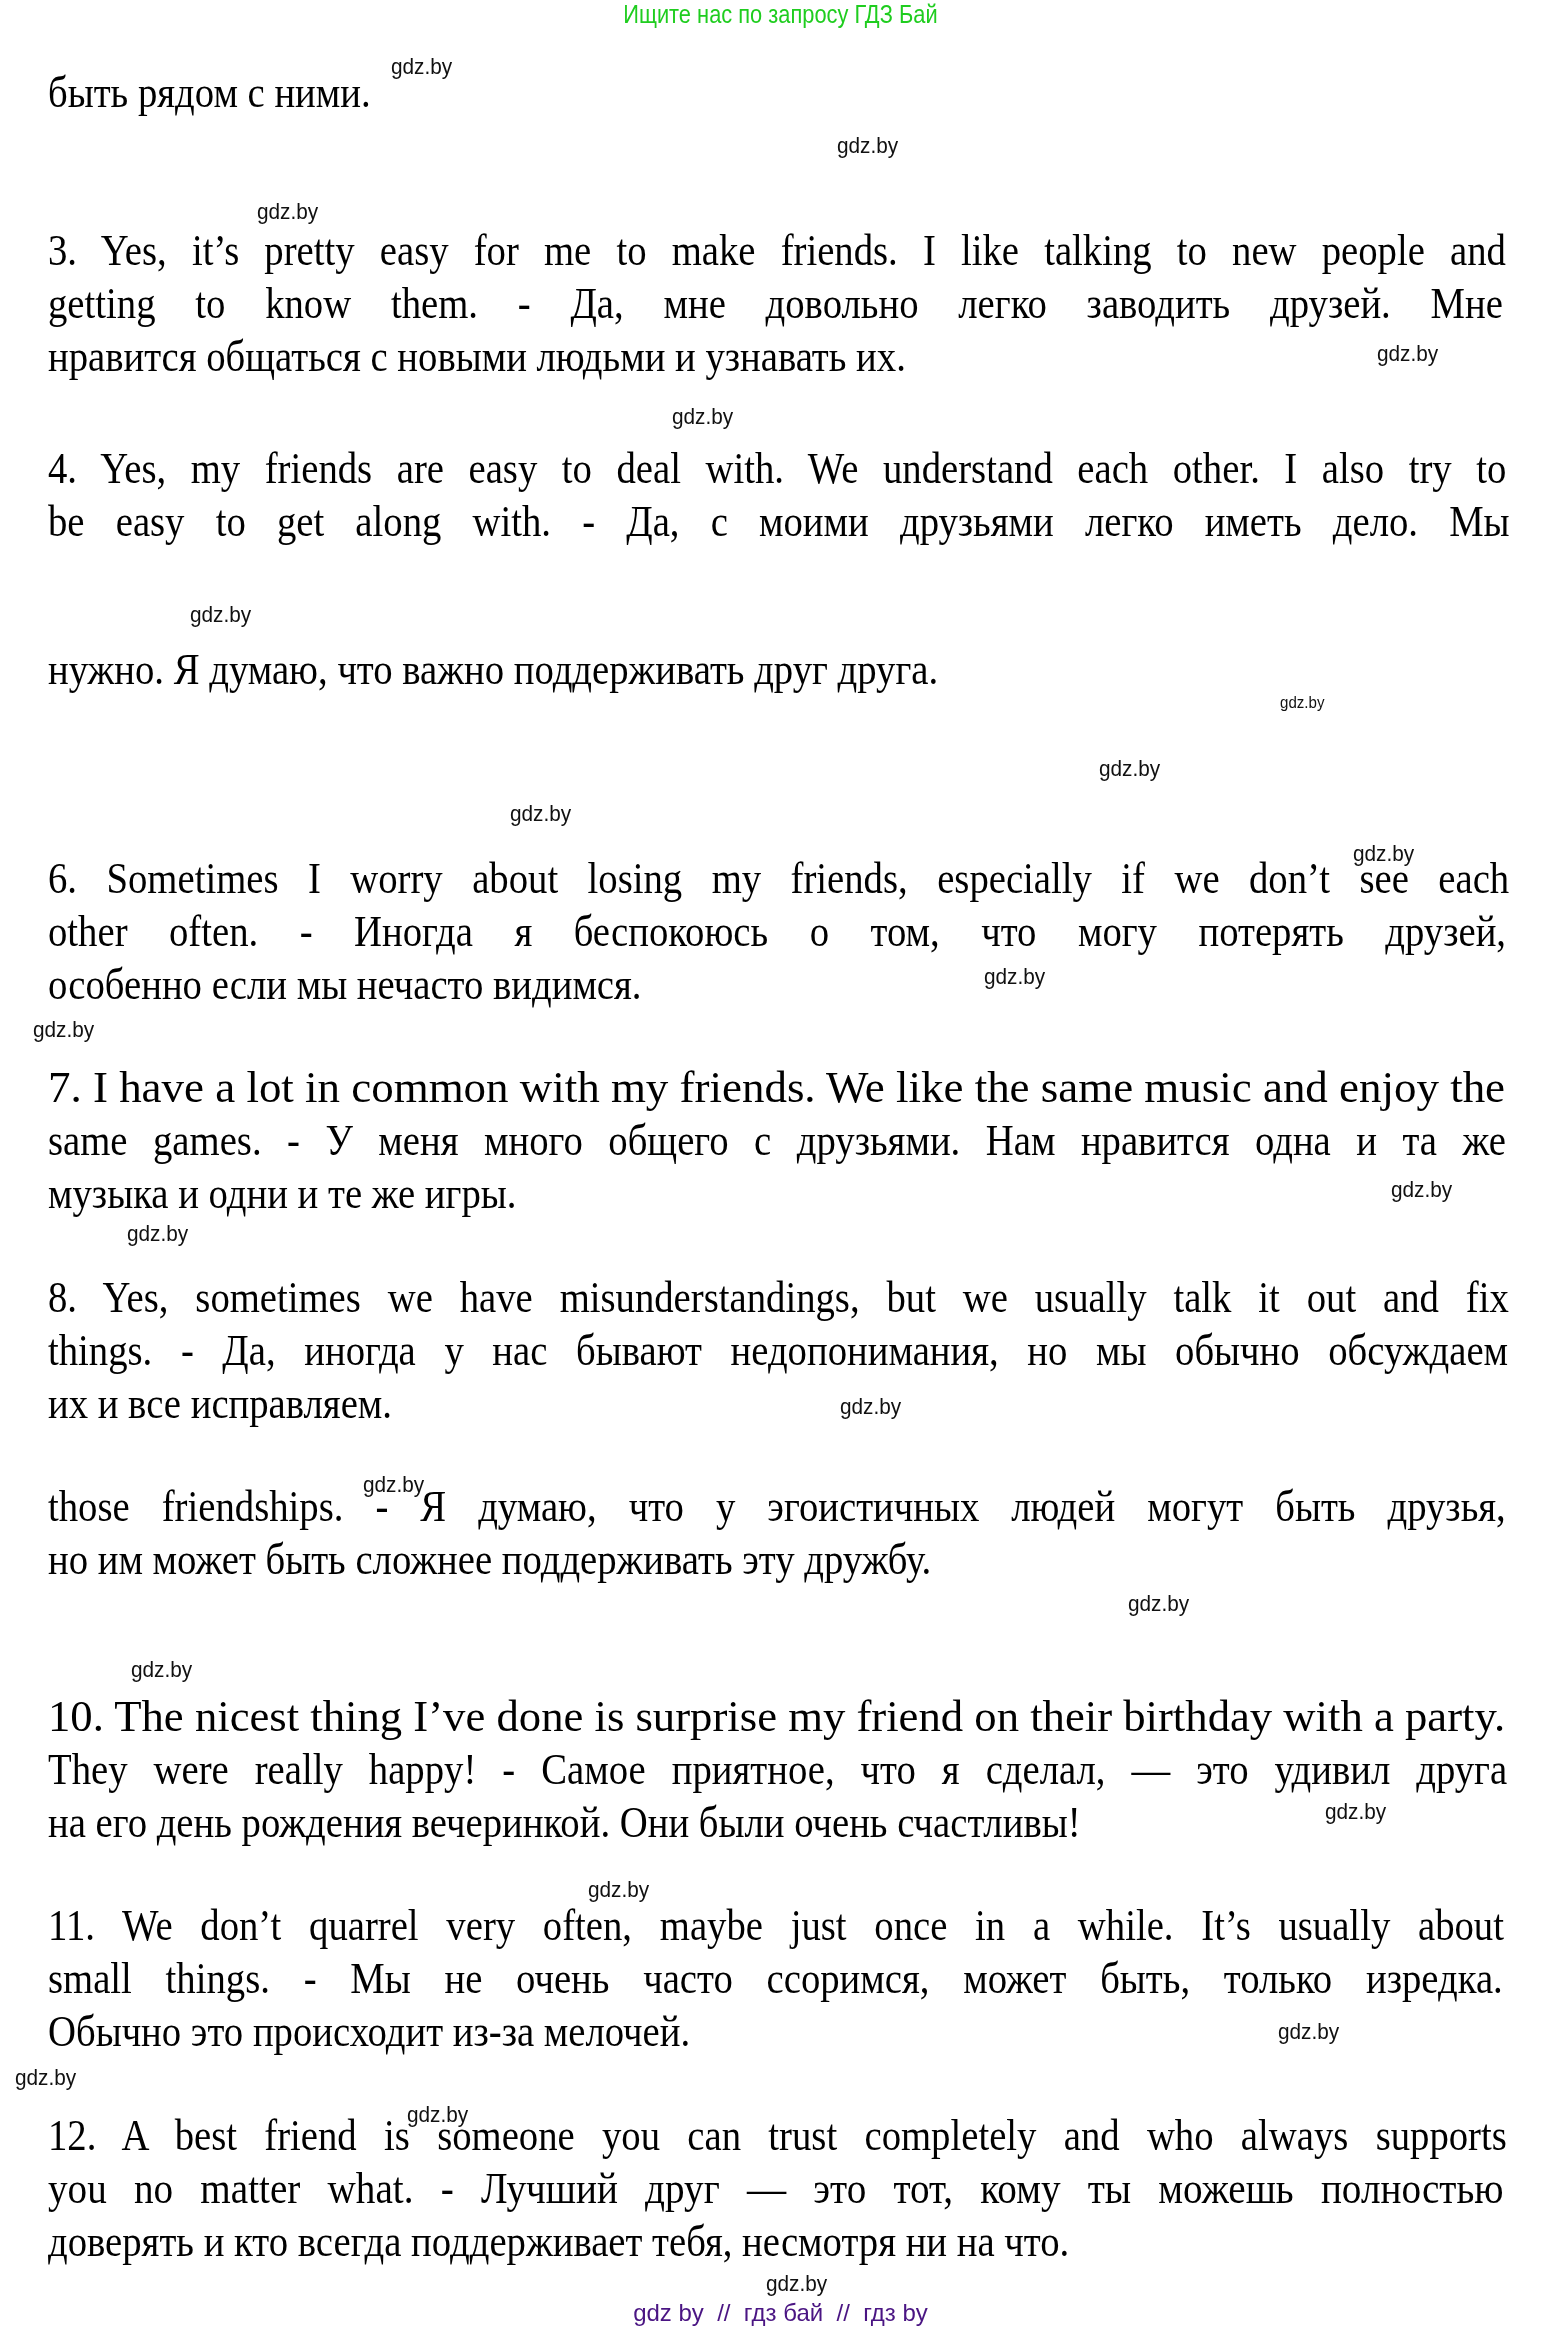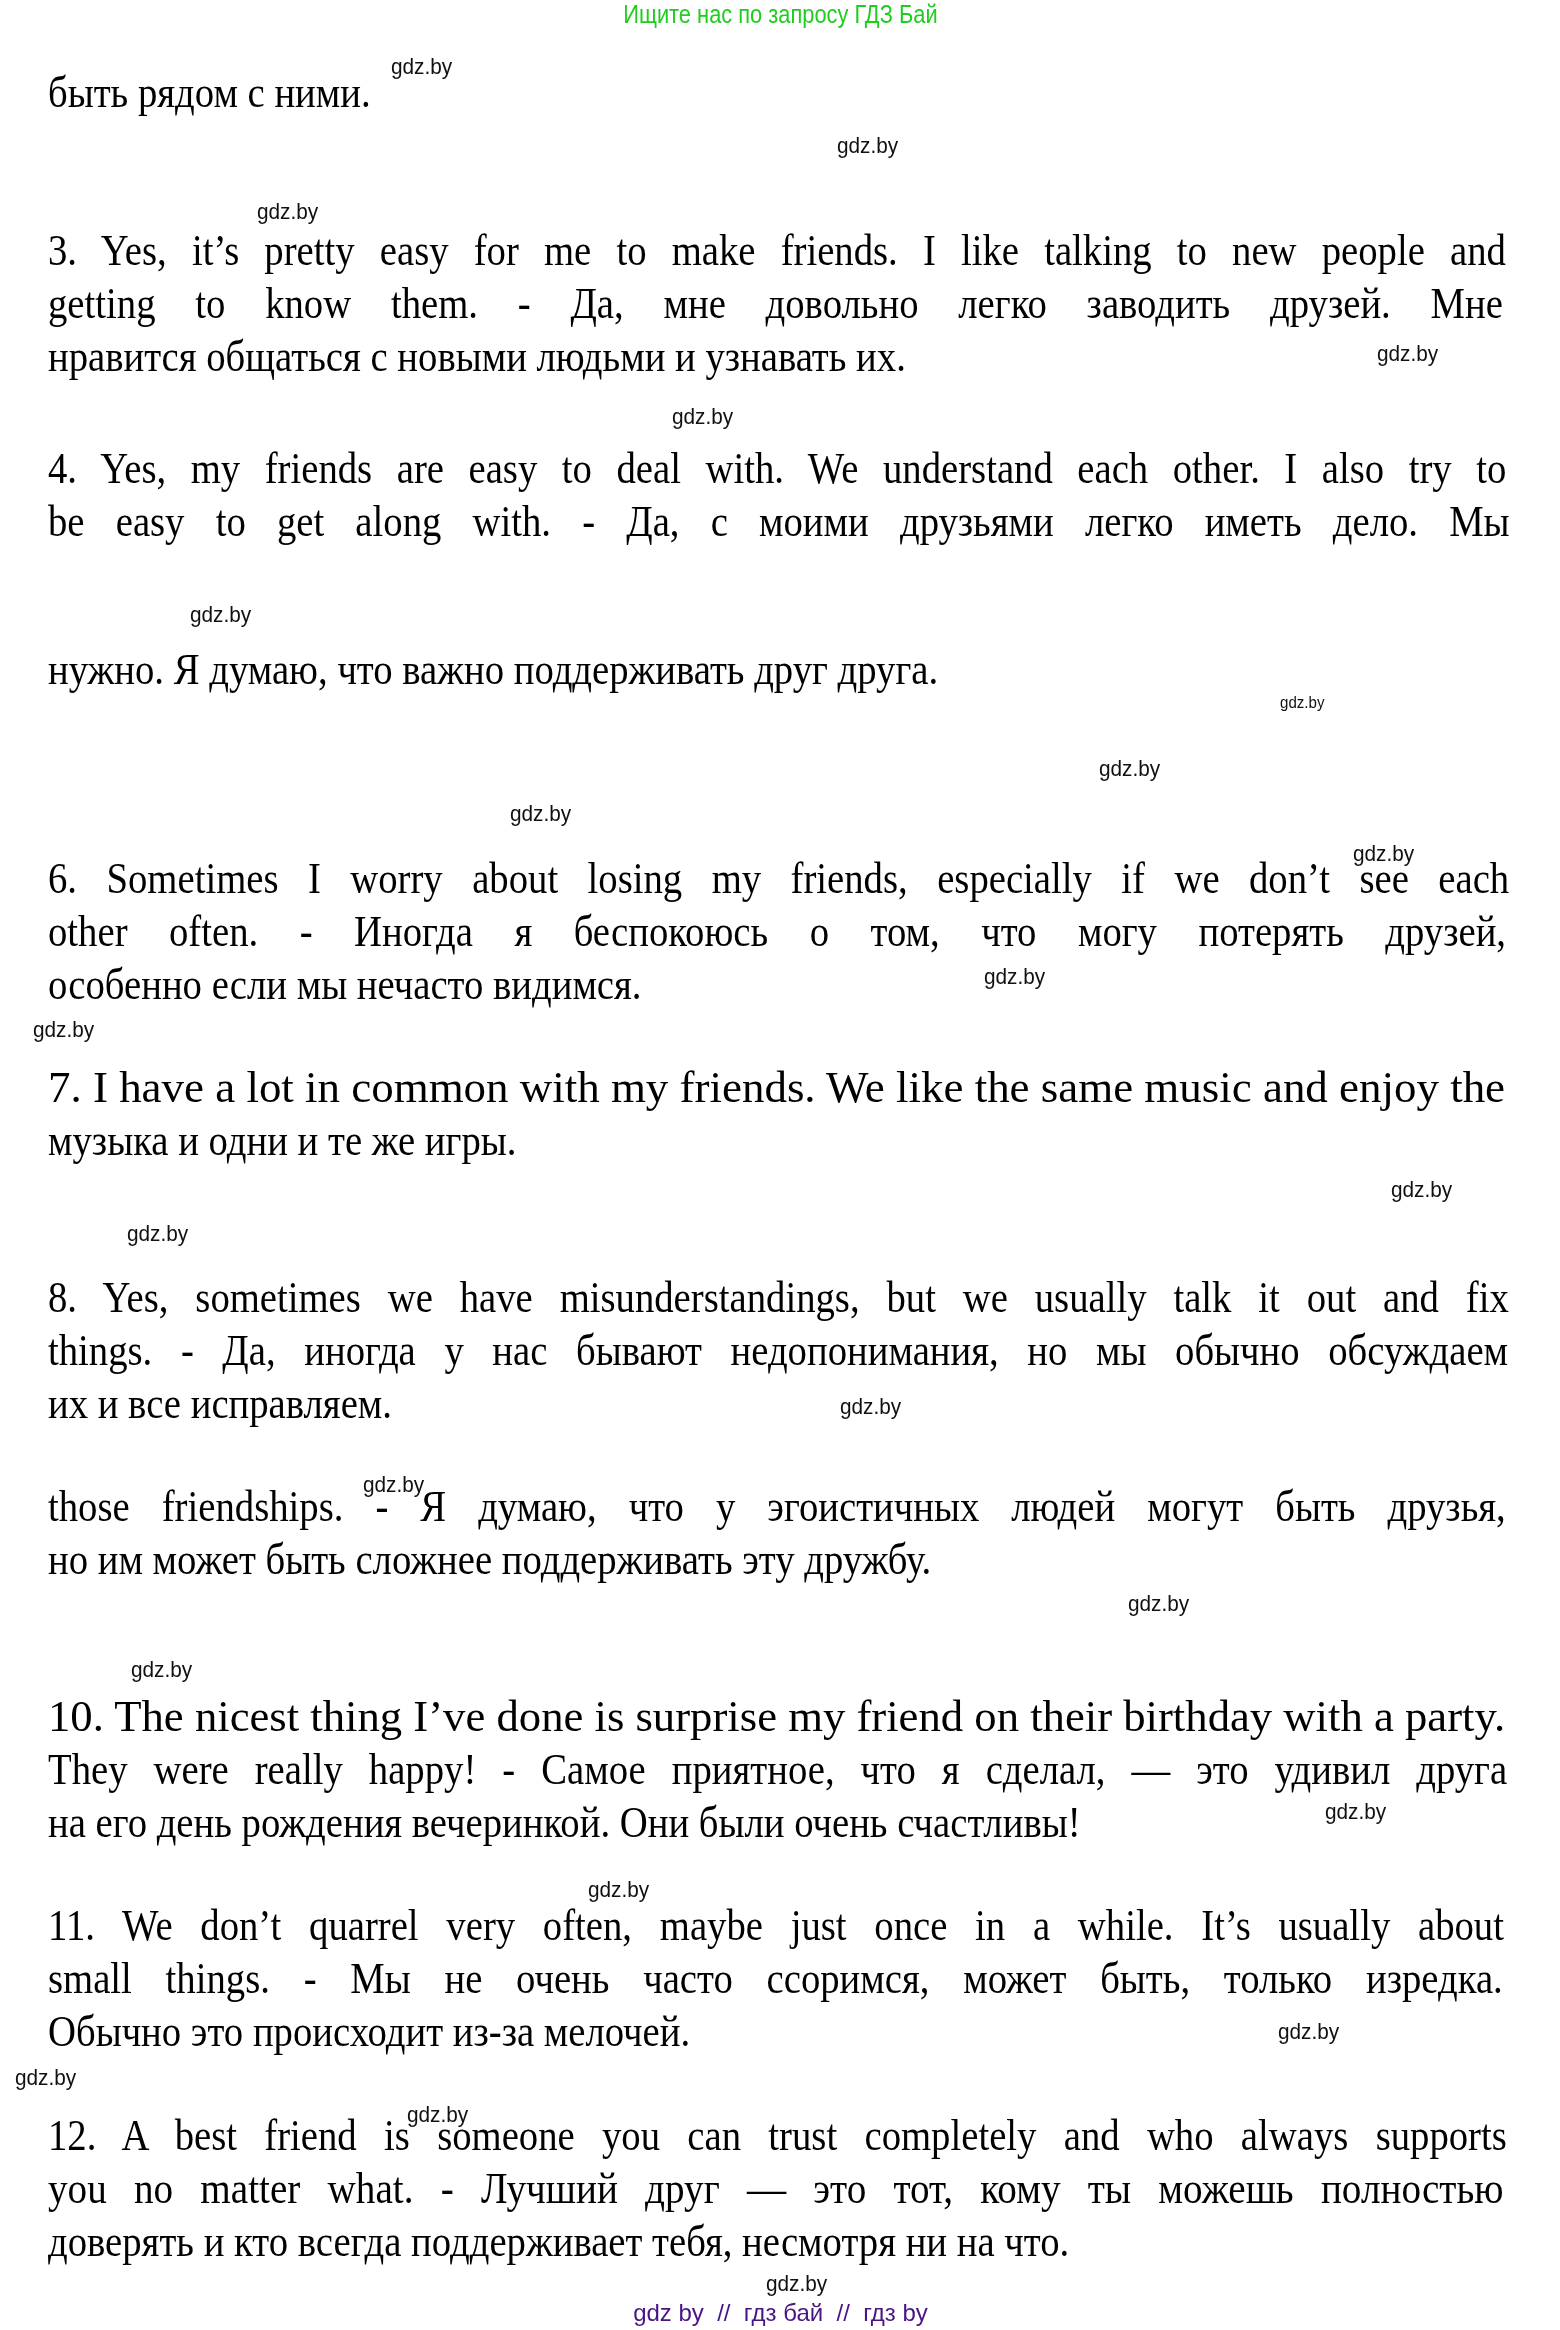--- a/index.html
+++ b/index.html
@@ -56,20 +56,21 @@
   <div class="para" style="top:643px">
     <span class="line last"><span class="fit" style="transform: scaleX(0.86);">нужно. Я думаю, что важно поддерживать друг друга.</span></span>
   </div>
   <div class="para" style="top:852px">
     <span class="line"><span class="fit" style="word-spacing: 23px; transform: scaleX(0.860001);">6. Sometimes I worry about losing my friends, especially if we don’t see each</span></span>
     <span class="line"><span class="fit" style="word-spacing: 37px; transform: scaleX(0.860001);">other often. - Иногда я беспокоюсь о том, что могу потерять друзей,</span></span>
     <span class="line last"><span class="fit" style="transform: scaleX(0.86);">особенно если мы нечасто видимся.</span></span>
   </div>
   <div class="para" style="top:1061px">
     <span class="line"><span class="fit" style="transform: scaleX(0.998695);">7. I have a lot in common with my friends. We like the same music and enjoy the</span></span>
+    <span class="line"><span class="fit" style="word-spacing: 18.4px; transform: scaleX(0.860001);">same games. - У меня много общего с друзьями. Нам нравится одна и та же</span></span>
     <span class="line last"><span class="fit" style="transform: scaleX(0.86);">музыка и одни и те же игры.</span></span>
   </div>
   <div class="para" style="top:1271px">
     <span class="line"><span class="fit" style="word-spacing: 20px; transform: scaleX(0.859995);">8. Yes, sometimes we have misunderstandings, but we usually talk it out and fix</span></span>
     <span class="line"><span class="fit" style="word-spacing: 22px; transform: scaleX(0.860001);">things. - Да, иногда у нас бывают недопонимания, но мы обычно обсуждаем</span></span>
     <span class="line last"><span class="fit" style="transform: scaleX(0.86);">их и все исправляем.</span></span>
   </div>
   <div class="para" style="top:1480px">
     <span class="line"><span class="fit" style="word-spacing: 26px; transform: scaleX(0.860001);">those friendships. - Я думаю, что у эгоистичных людей могут быть друзья,</span></span>
     <span class="line last"><span class="fit" style="transform: scaleX(0.86);">но им может быть сложнее поддерживать эту дружбу.</span></span>

